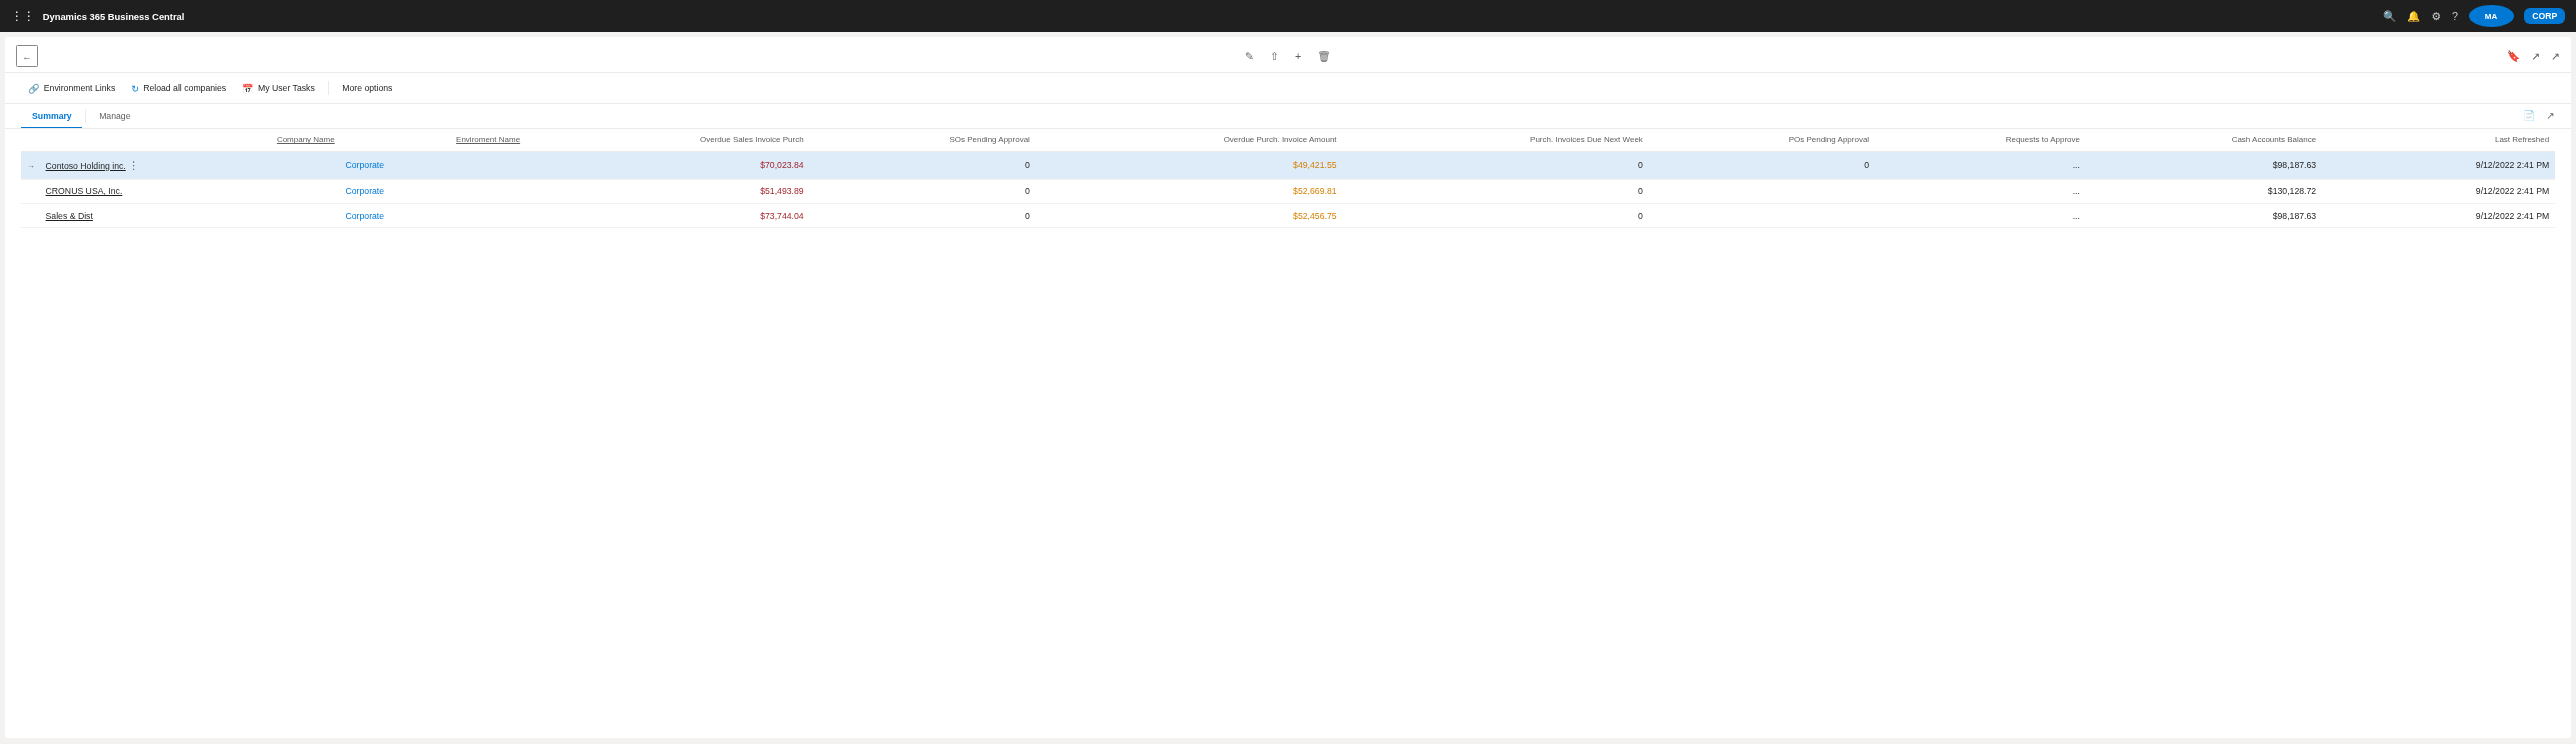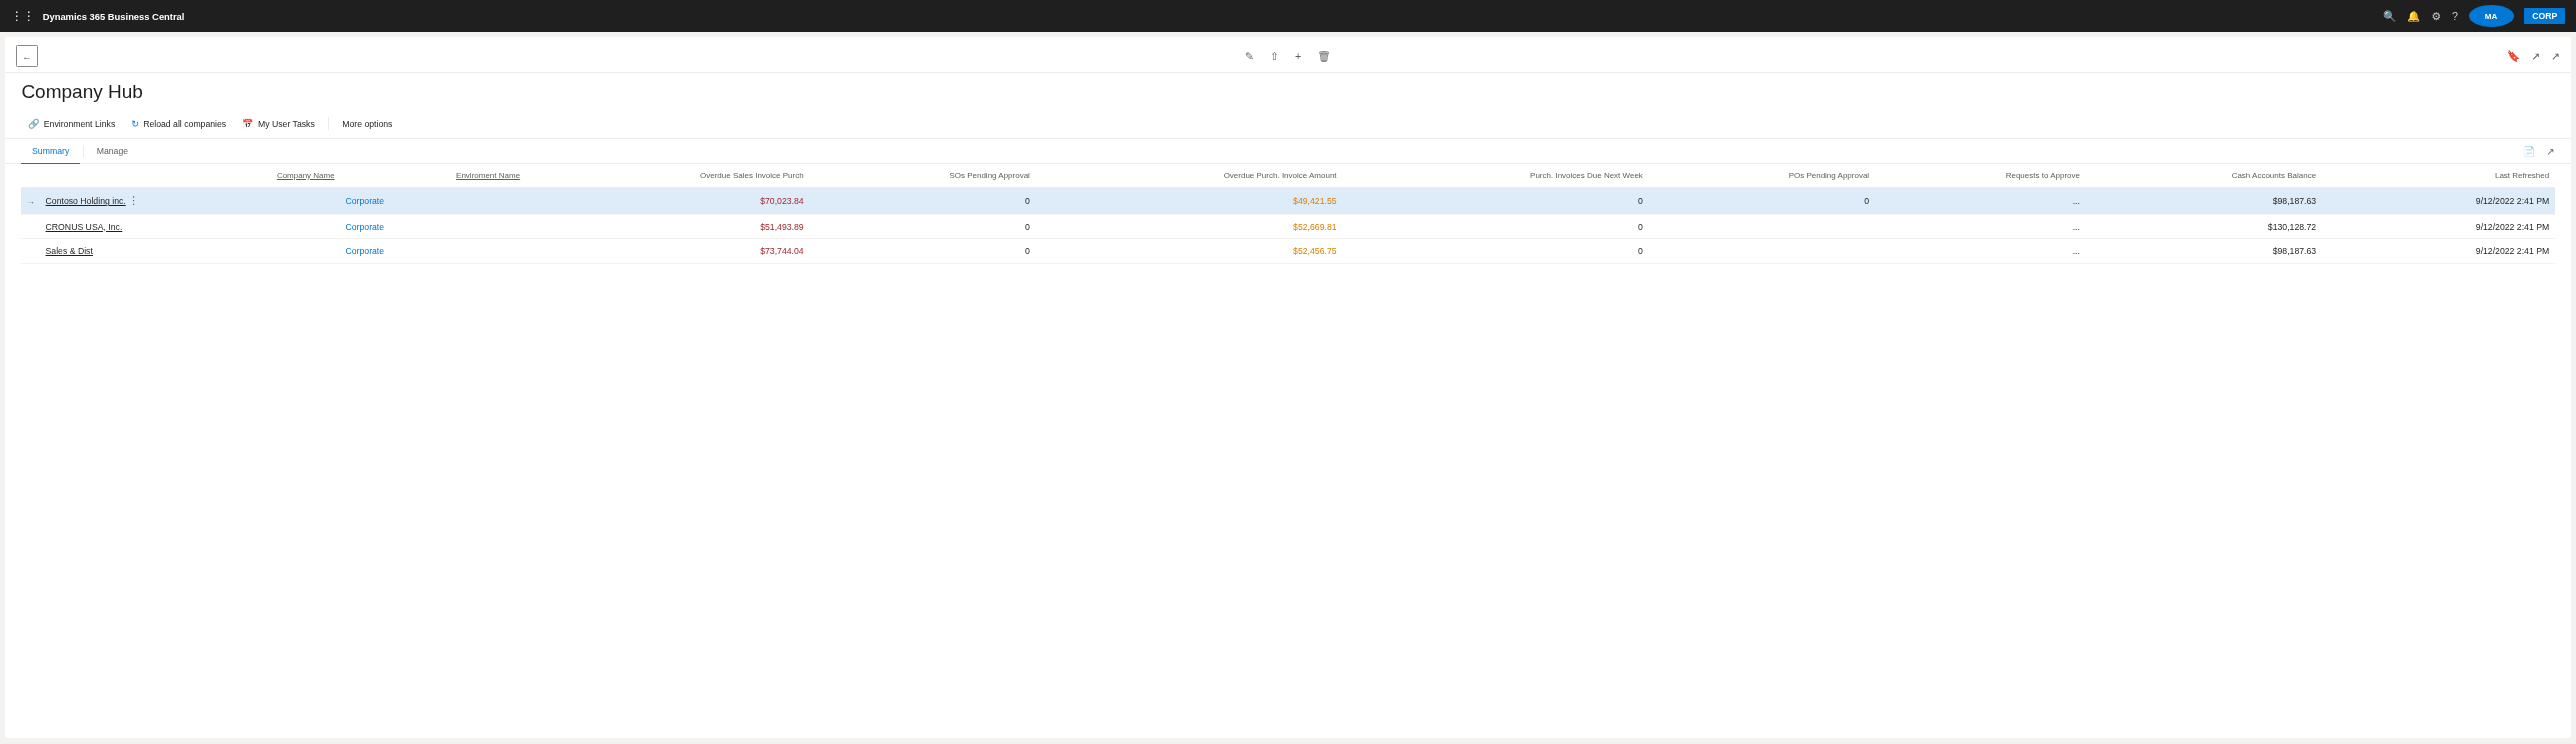--- a/index.html
+++ b/index.html
@@ -38,21 +38,21 @@
       color: #ccc;
       font-size: 10.7px;
       cursor: pointer;
     }
     .corp-badge {
       background: #0078d4;
       color: #fff;
       font-weight: 700;
       font-size: 8.7px;
       padding: 2.7px 8px;
-      border-radius: 1px;
+      border-radius: 6px;
     }
     .avatar-circle {
       width: 45px;
       height: 21.5px;
       background: #0078d4;
       border-radius: 50%;
       color: #fff;
       display: flex;
       align-items: center;
       justify-content: center;
@@ -175,21 +175,21 @@
       padding: 6.7px 10.7px;
       font-size: 8.7px;
       color: #605e5c;
       cursor: pointer;
       border-bottom: 1.3px solid transparent;
       margin-bottom: -0.7px;
     }
     .tab.active {
       color: #0078d4;
       border-bottom: 1.3px solid #0078d4;
-      font-weight: 400;
+      font-weight: 700;
     }
     .tab-divider {
       width: 0.7px;
       height: 13.4px;
       background: #edebe9;
       margin: 0 2.7px;
     }
     .tab-right-icons {
       margin-left: auto;
       display: flex;
@@ -297,23 +297,20 @@
       <span class="header-tool-icon">🗑</span>
     </div>
 
     <div class="header-right-toolbar">
       <span class="header-tool-icon">🔖</span>
       <span class="header-tool-icon">↗</span>
       <span class="header-tool-icon">↗</span>
     </div>
   </div>
 
-  <div class="page-title-area">
-    <h1 class="page-title">Company Hub</h1>
-  </div>
 
   <div class="action-bar">
     <button class="action-btn">
       <span class="action-btn-icon">🔗</span>
       <span>Environment Links</span>
     </button>
     <button class="action-btn">
       <span class="action-btn-icon" style="color:#0078d4;">↻</span>
       <span>Reload all companies</span>
     </button>

